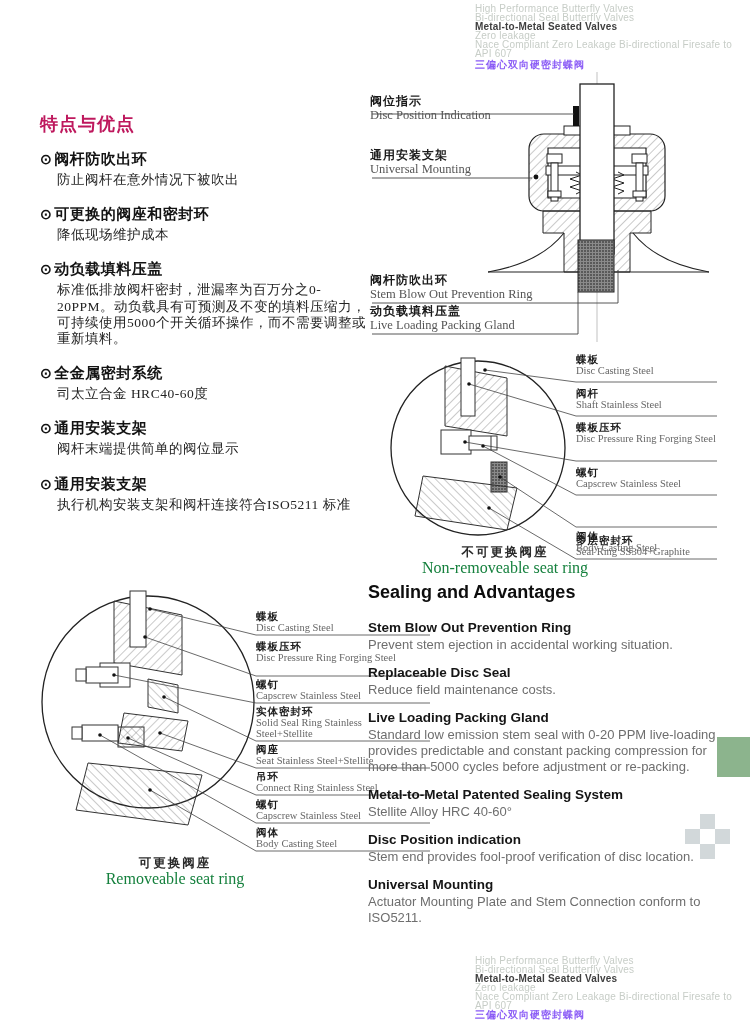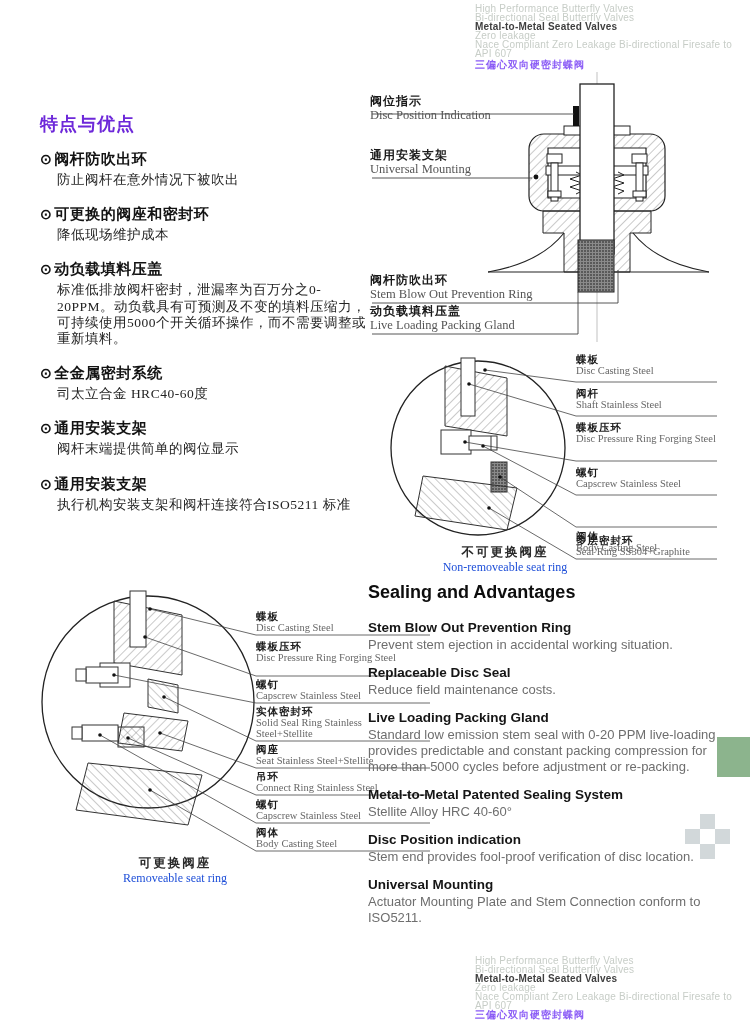--- a/index.html
+++ b/index.html
@@ -8,42 +8,42 @@
 
   
   .brand{position:absolute;left:475px;width:270px;}
   .brand .bl{font-size:10px;line-height:9px;color:#c7cdc7;letter-spacing:.2px;}
   .brand .bl.strong{color:#3f3f3f;font-weight:bold;}
   .prod-cn{position:absolute;left:475px;font-size:10px;font-weight:bold;color:#8b5cf6;
            font-family:"Liberation Sans",sans-serif;letter-spacing:1px;margin-top:6px;}
 
   
   .cnfeat{position:absolute;left:40px;top:112px;width:332px;}
-  .cnfeat h2{margin:0 0 14px 0;font-size:18px;color:#6d28d9;letter-spacing:1px;}
+  .cnfeat h2{margin:0 0 14px 0;font-size:18px;color:#be185d;letter-spacing:1px;}
   .cnitem{margin-bottom:17px;}
   .cnitem .t{font-size:15px;font-weight:bold;color:#131313;letter-spacing:.5px;}
   .cnitem .t .bu{font-weight:bold;margin-right:2px;font-size:14px;}
   .cnitem .d{margin:3px 0 0 17px;font-family:"Liberation Serif",serif;
              font-size:13.5px;line-height:1.2;color:#242424;letter-spacing:.5px;}
 
   
   .sec{position:absolute;}
   .sec svg{position:absolute;left:0;top:0;}
   .dlab{position:absolute;}
   .dlab .cn{font-family:"Liberation Serif",serif;font-weight:bold;font-size:12px;
             line-height:14px;color:#1a1a1a;letter-spacing:1px;}
   .dlab .en{font-family:"Liberation Serif",serif;font-size:12.5px;line-height:14px;color:#555;}
   .dlab2{position:absolute;width:140px;}
   .dlab2 .cn{font-family:"Liberation Serif",serif;font-weight:bold;font-size:10.5px;
              line-height:11px;color:#1a1a1a;letter-spacing:1px;}
   .dlab2 .en{font-family:"Liberation Serif",serif;font-size:10.5px;line-height:11px;color:#666;}
   .cap{position:absolute;text-align:center;}
   .cap .cn{font-family:"Liberation Serif",serif;font-weight:bold;font-size:12.5px;
            line-height:16px;color:#2b2b2b;letter-spacing:2px;}
-  .cap .en{font-family:"Liberation Serif",serif;font-size:12px;line-height:15px;color:#1d4ed8;}
+  .cap .en{font-family:"Liberation Serif",serif;font-size:16px;line-height:15px;color:#15803d;}
 
   
   .enfeat{position:absolute;left:368px;top:582px;width:348px;}
   .enfeat h2{margin:0 0 17px 0;font-size:18px;color:#0d0d0d;}
   .enitem{margin-bottom:12px;}
   .enitem .t{font-size:13.5px;font-weight:bold;color:#151515;line-height:1.25;}
   .enitem .d{font-size:13px;color:#6e6e6e;line-height:1.24;}
 
   
   .green-sq{position:absolute;left:717px;top:737px;width:33px;height:40px;background:#8cb48d;}

